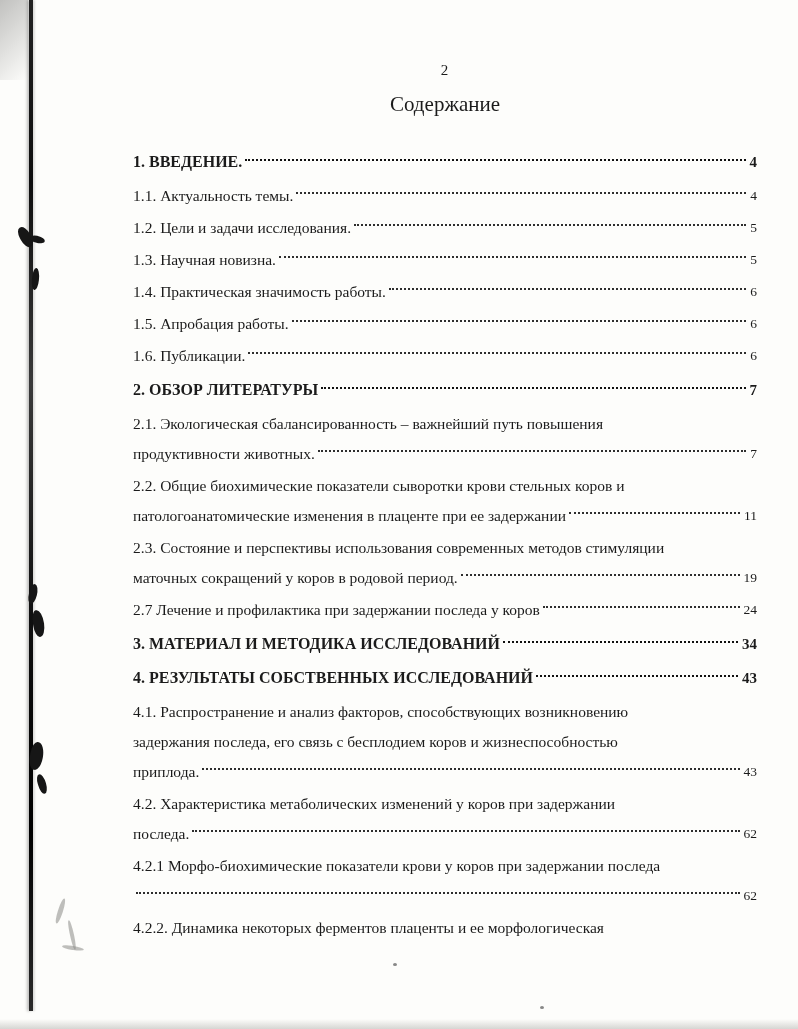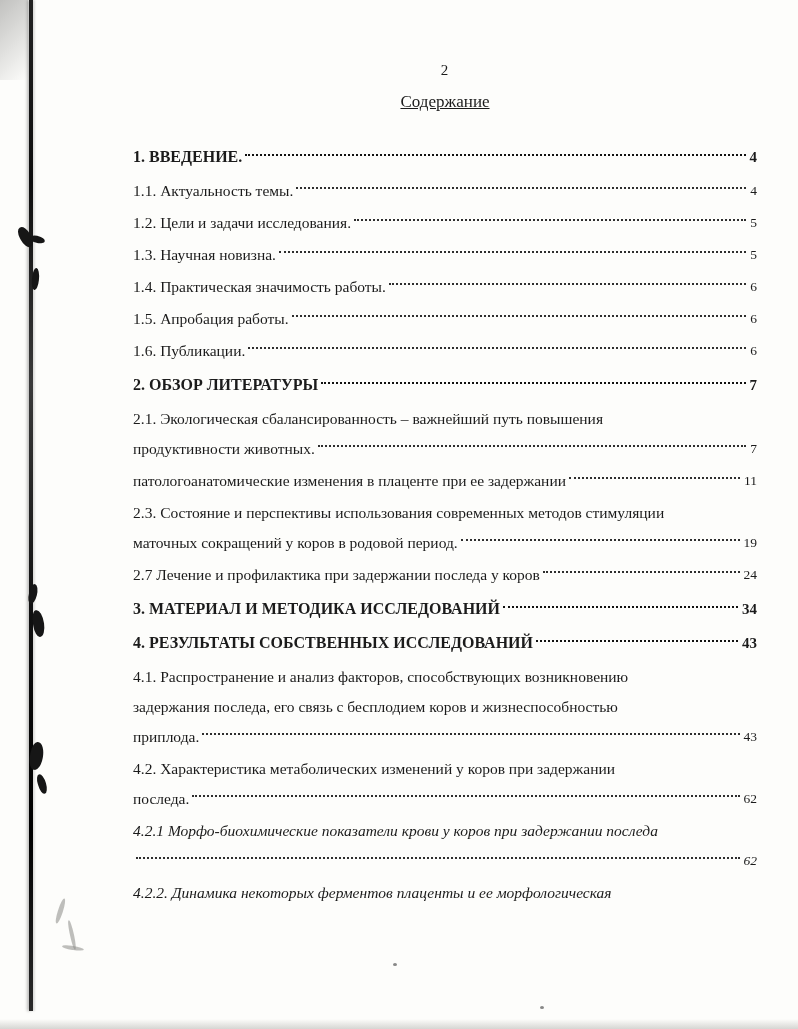--- a/index.html
+++ b/index.html
@@ -40,27 +40,26 @@
   }
   .page-number {
     margin-top: 62px;
     text-align: center;
     font-size: 15px;
     letter-spacing: 1px;
   }
   .heading {
     margin-top: 13px;
     text-align: center;
-    font-size: 17px;
-    text-decoration: underline;
+    font-size: 21px;
   }
   .toc { margin-top: 30px; }
   .toc-entry { margin-bottom: 2px; font-size: 15.5px; }
   .toc-entry.header { font-size: 16px; font-weight: bold; margin-top: 4px; margin-bottom: 4px; }
-  .toc-entry.italic { font-style: italic; }
+  .toc-entry.italic { }
   .toc-line { line-height: 30px; }
   .toc-last { display: flex; align-items: center; line-height: 30px; }
   .toc-text { white-space: nowrap; }
   .toc-dots {
     flex: 1 1 auto; min-width: 16px;
     margin: 0 3px 6px 3px;
     border-bottom: 2px dotted #2e2e2e;
   }
   .toc-entry.header .toc-dots { border-bottom: 2.5px dotted #101010; margin-bottom: 5px; }
   .toc-page { font-size: 13.5px; padding-left: 1px; }
@@ -151,20 +150,21 @@
         </div>
         <div class="toc-entry normal">
           <div class="toc-line">2.1. Экологическая сбалансированность – важнейший путь повышения</div>
           <div class="toc-last">
             <span class="toc-text">продуктивности животных.</span>
             <span class="toc-dots"></span>
             <span class="toc-page">7</span>
           </div>
         </div>
         <div class="toc-entry normal">
+          <div class="toc-line">2.2. Общие биохимические показатели сыворотки крови стельных коров и</div>
           <div class="toc-last">
             <span class="toc-text">патологоанатомические изменения в плаценте при ее задержании</span>
             <span class="toc-dots"></span>
             <span class="toc-page">11</span>
           </div>
         </div>
         <div class="toc-entry normal">
           <div class="toc-line">2.3. Состояние и перспективы использования современных методов стимуляции</div>
           <div class="toc-last">
             <span class="toc-text">маточных сокращений у коров в родовой период.</span>

